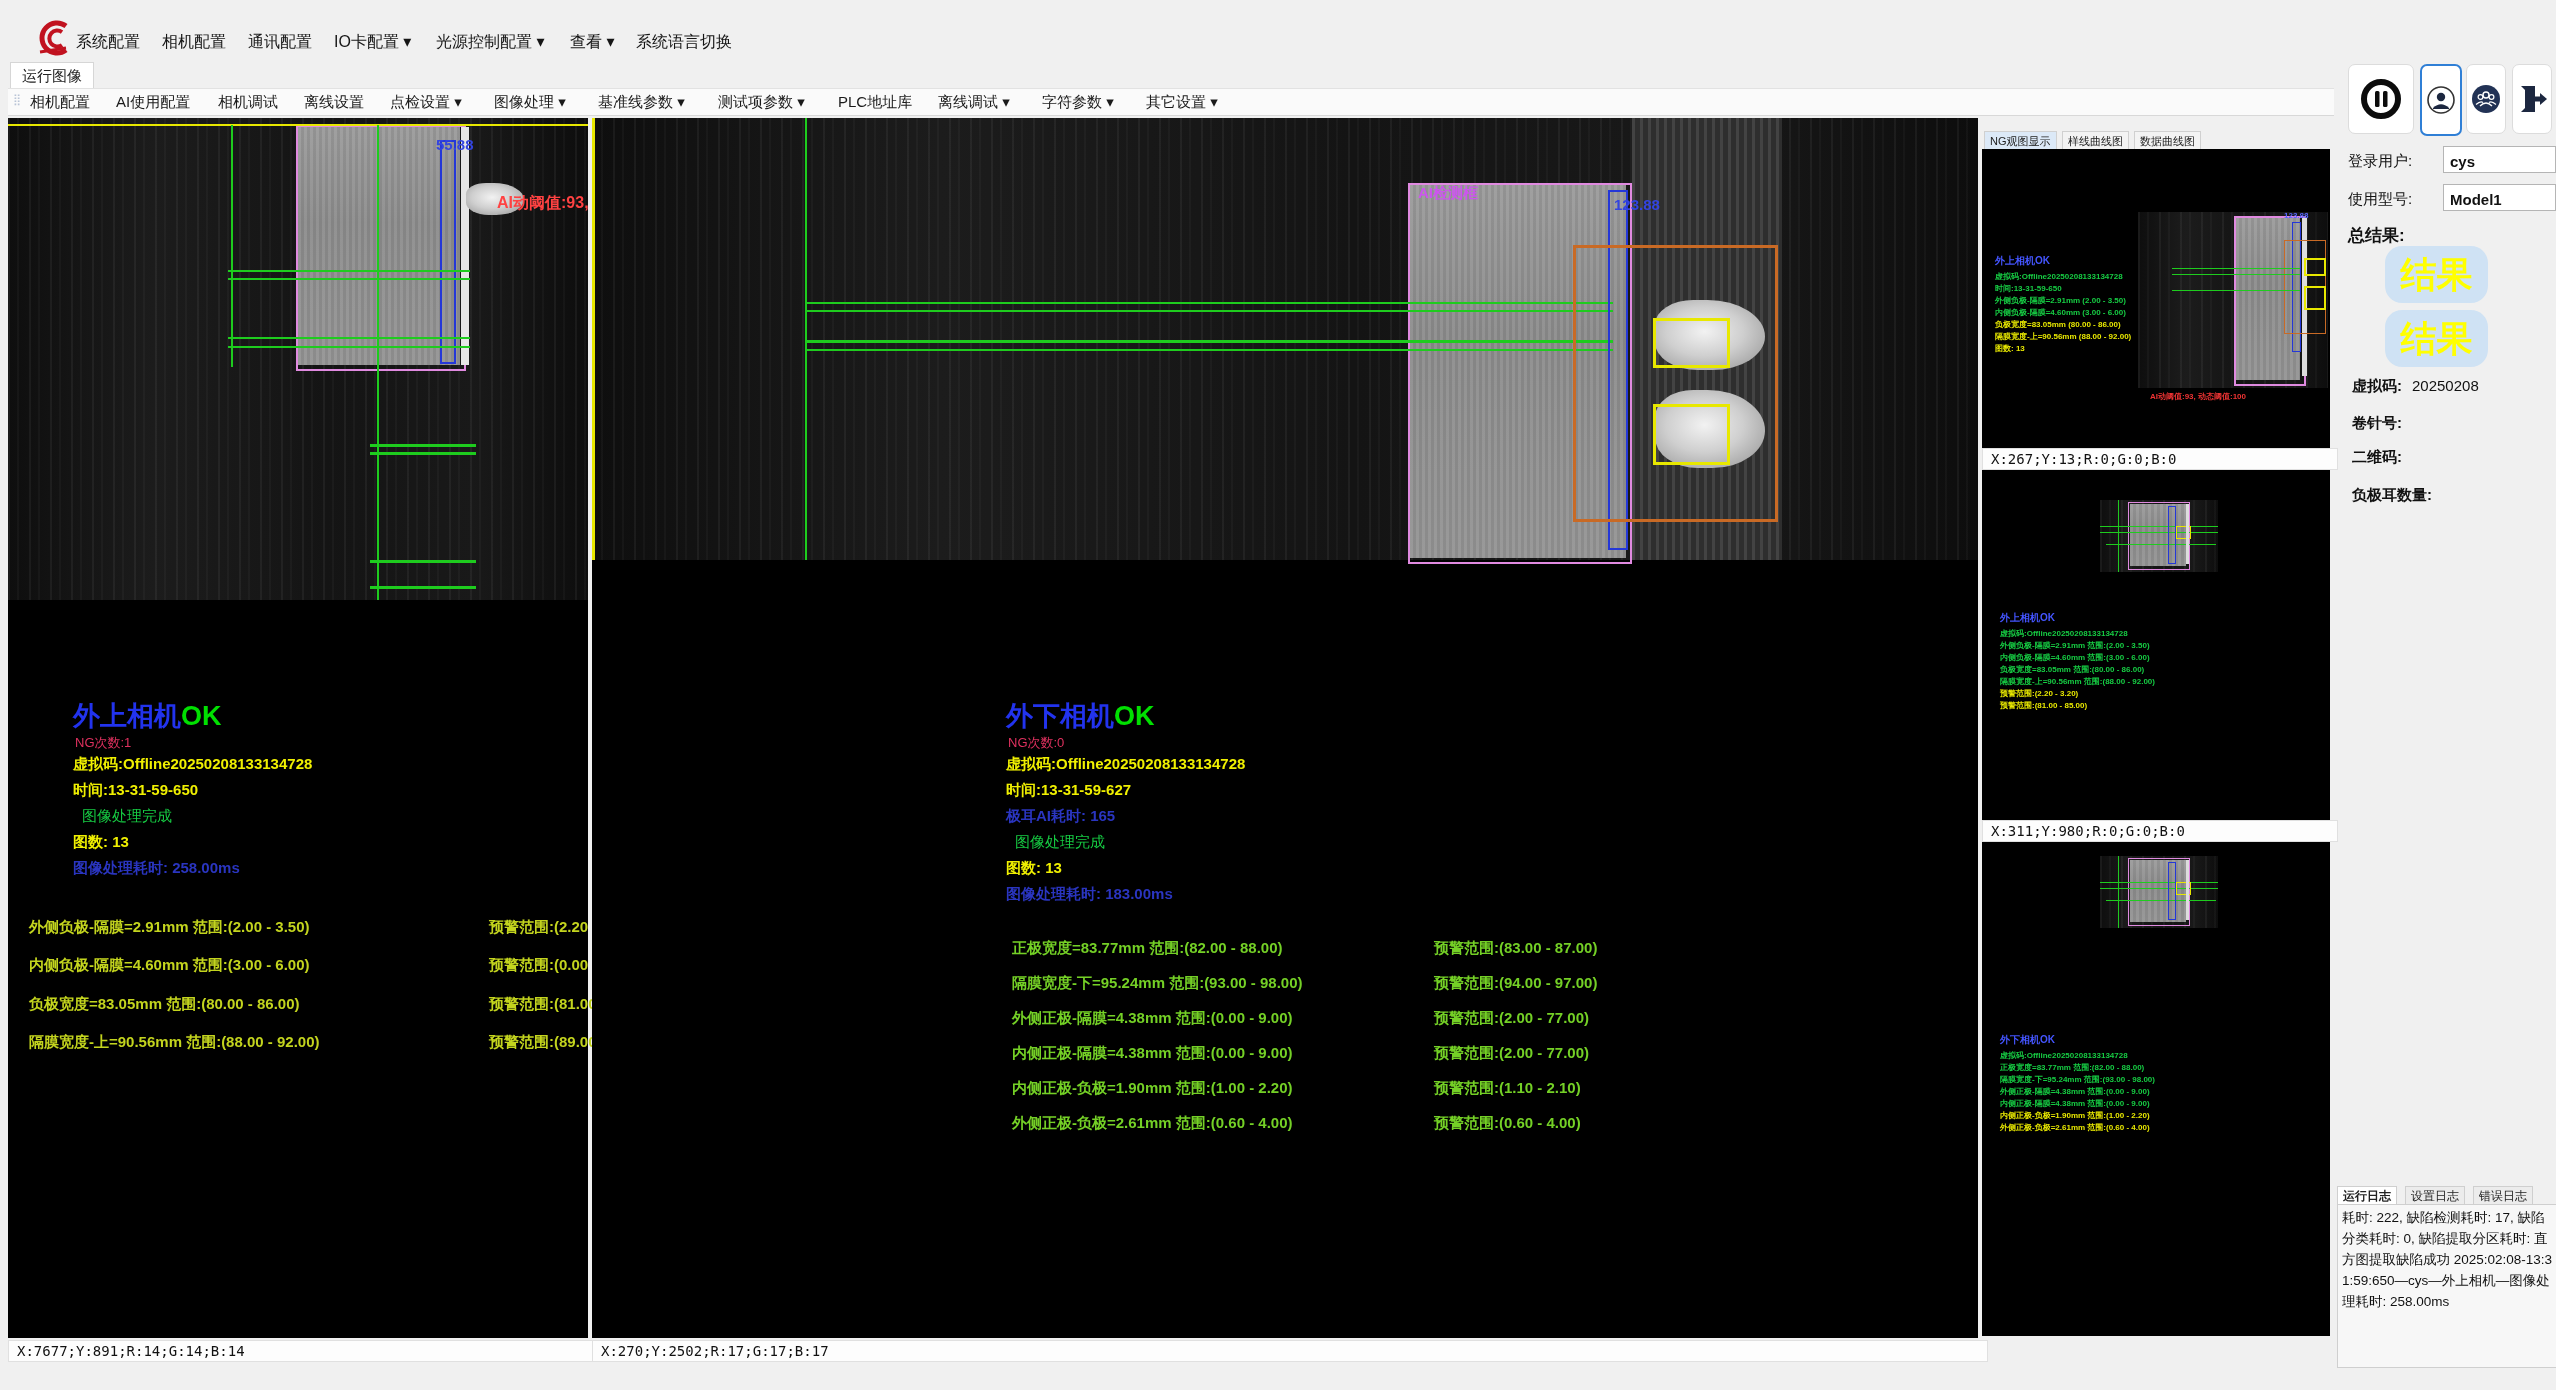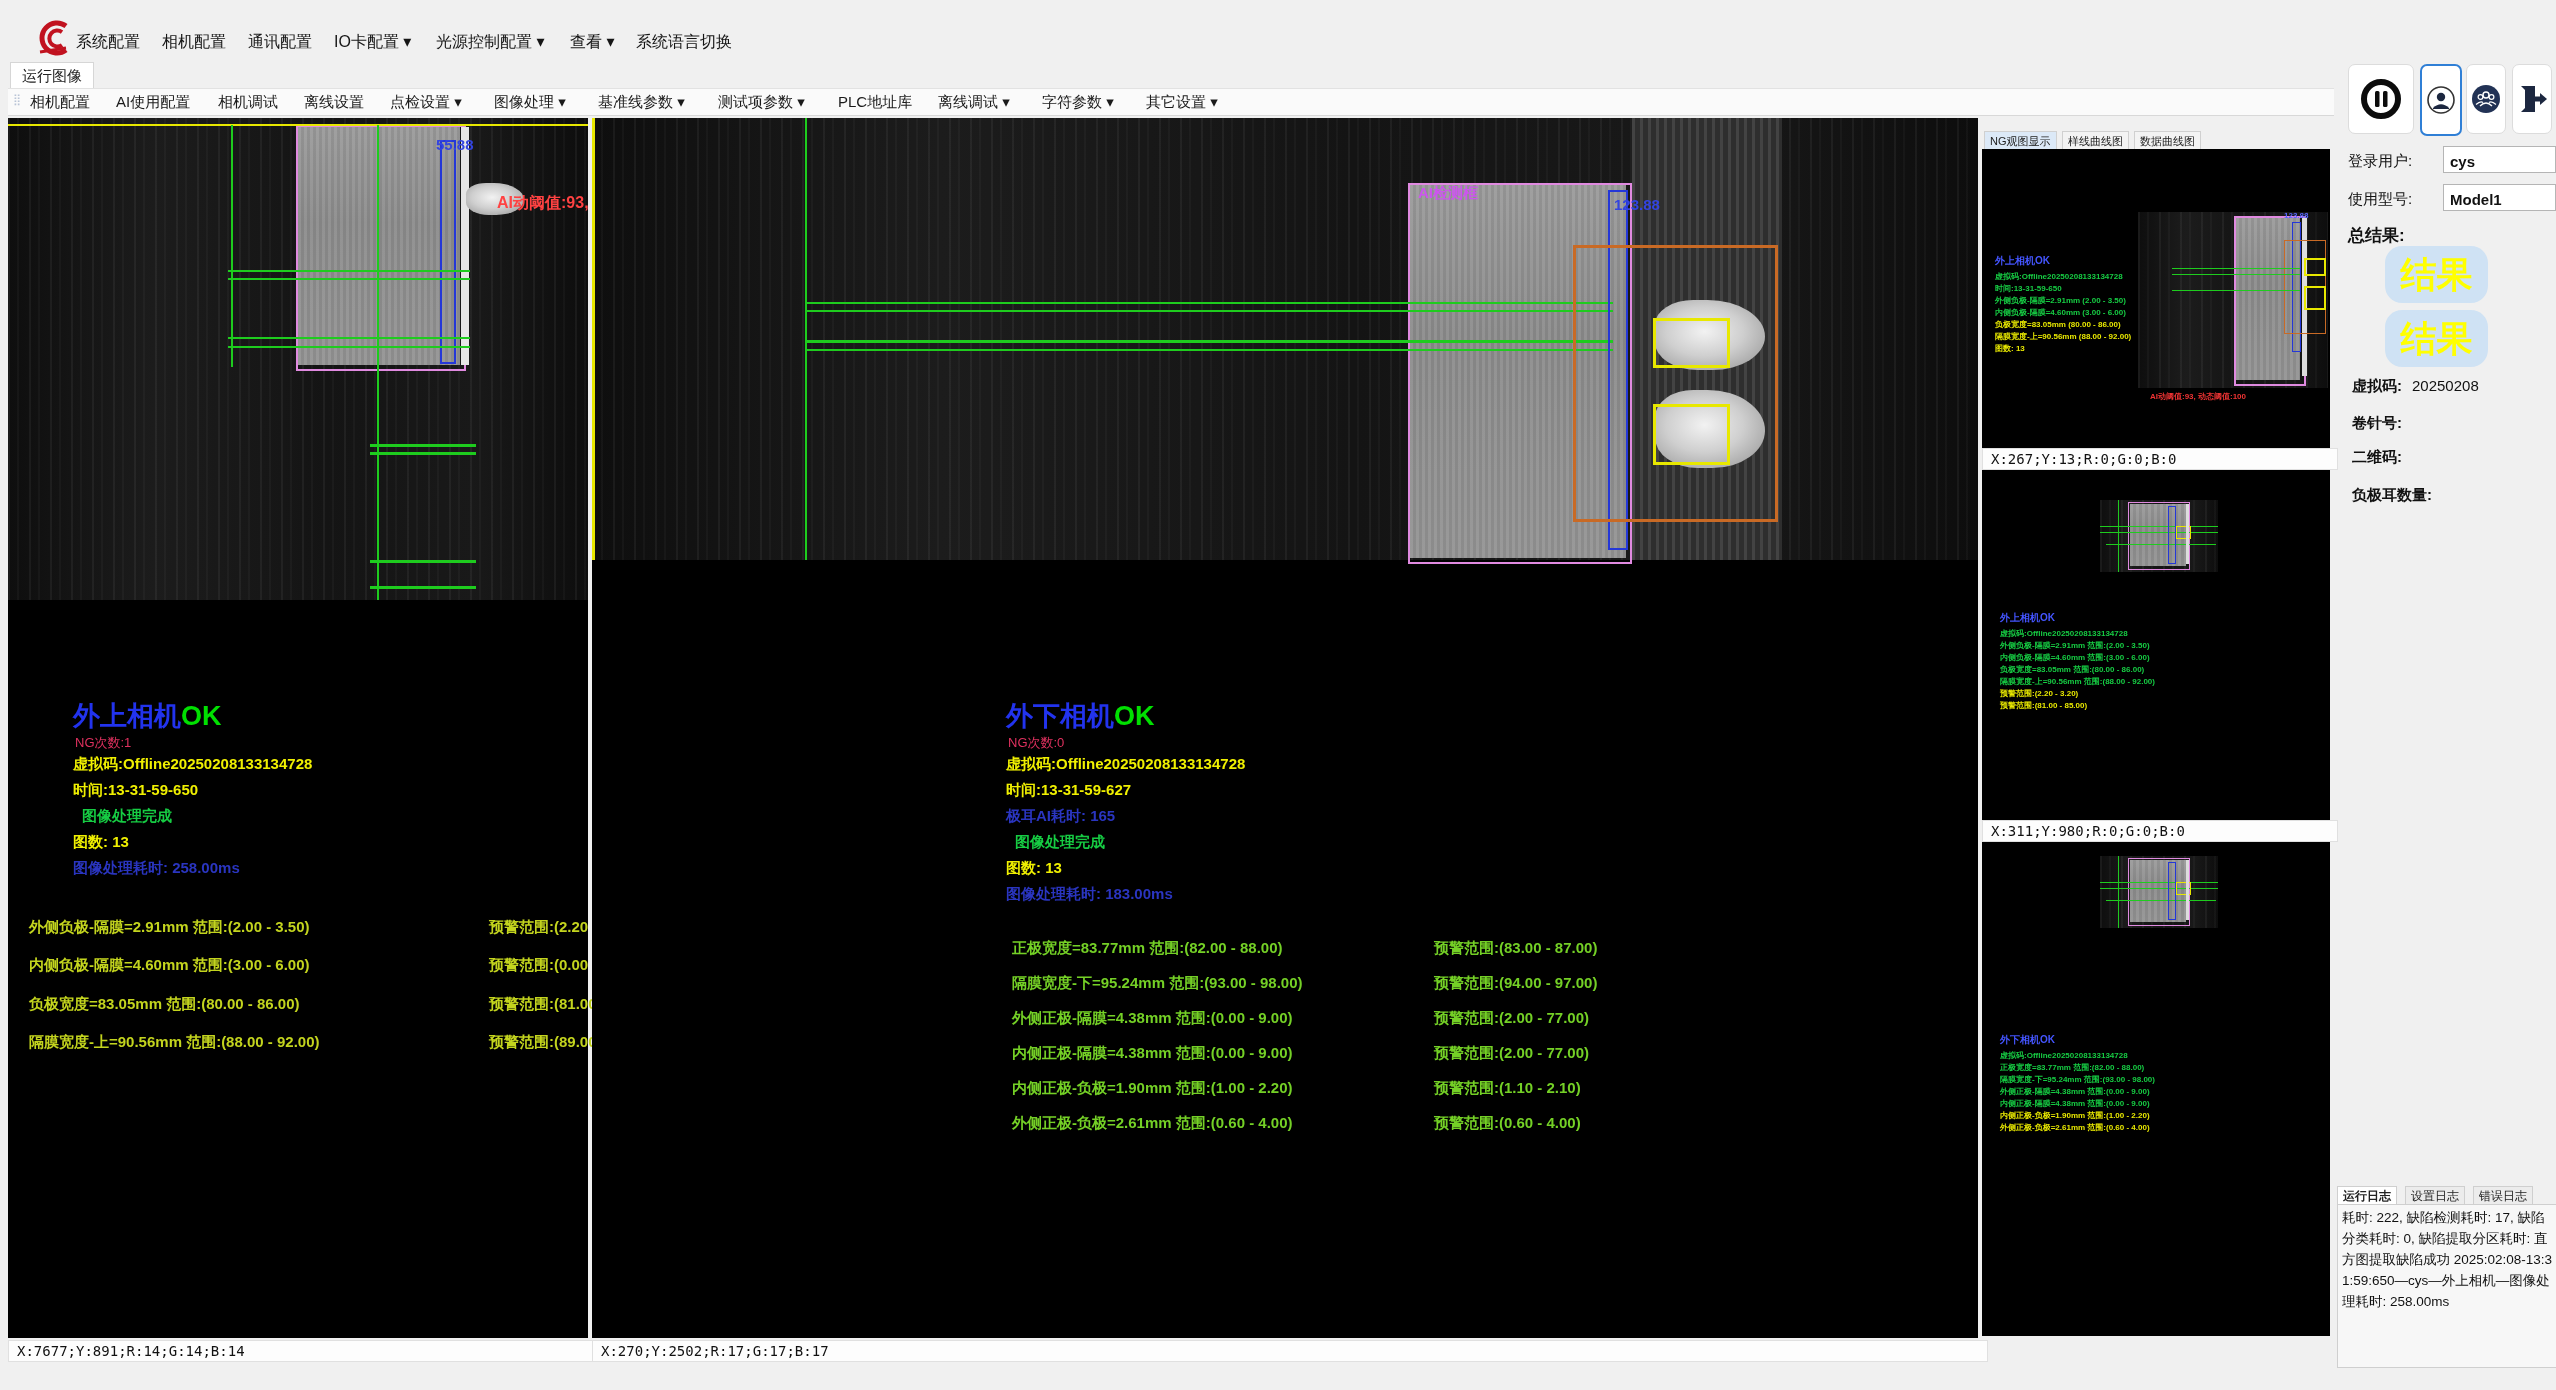--- a/index.html
+++ b/index.html
@@ -30,21 +30,21 @@
         rgba(255,255,255,0.03) 9px 11px, rgba(0,0,0,0) 11px 21px),
      linear-gradient(90deg,#0e0e0e,#1c1c1c 25%,#141414 55%,#191919 80%,#0d0d0d);}
   .battery{background:
      repeating-linear-gradient(90deg, rgba(255,255,255,0.06) 0 3px, rgba(0,0,0,0.05) 3px 6px),
      linear-gradient(180deg,#9a9a9a,#8b8b8b 40%,#939393);}
   .silverblob{background:radial-gradient(ellipse at 45% 45%, #f2f2f2 0%, #cfcfcf 45%, #8f8f8f 100%);
      border-radius:40% 60% 55% 45%;}
   .gline{position:absolute;background:#1ecc1e;}
   .yline{position:absolute;background:#e8e800;}
   .c-yellow{color:#f0f000;font-weight:bold;}
-  .c-green{color:#16cc43;font-weight:bold;padding-left:9px;}
+  .c-green{color:#16cc43;font-weight:normal;padding-left:9px;}
   .c-blue{color:#3344e0;font-weight:bold;}
   .c-dkblue{color:#2a35c0;font-weight:bold;}
   .c-red{color:#e0315f;}
   .c-meas-l{color:#c3d41e;}
   .c-meas-c{color:#74d026;}
   .cam-title-b{color:#2233ee;font-weight:bold;}
   .cam-title-g{color:#00e000;font-weight:bold;}
   .meas{position:absolute;white-space:nowrap;font-size:15px;font-weight:bold;}
   
   .sqbtn{position:absolute;top:64px;height:68px;background:#fff;border:1px solid #dcdcdc;

